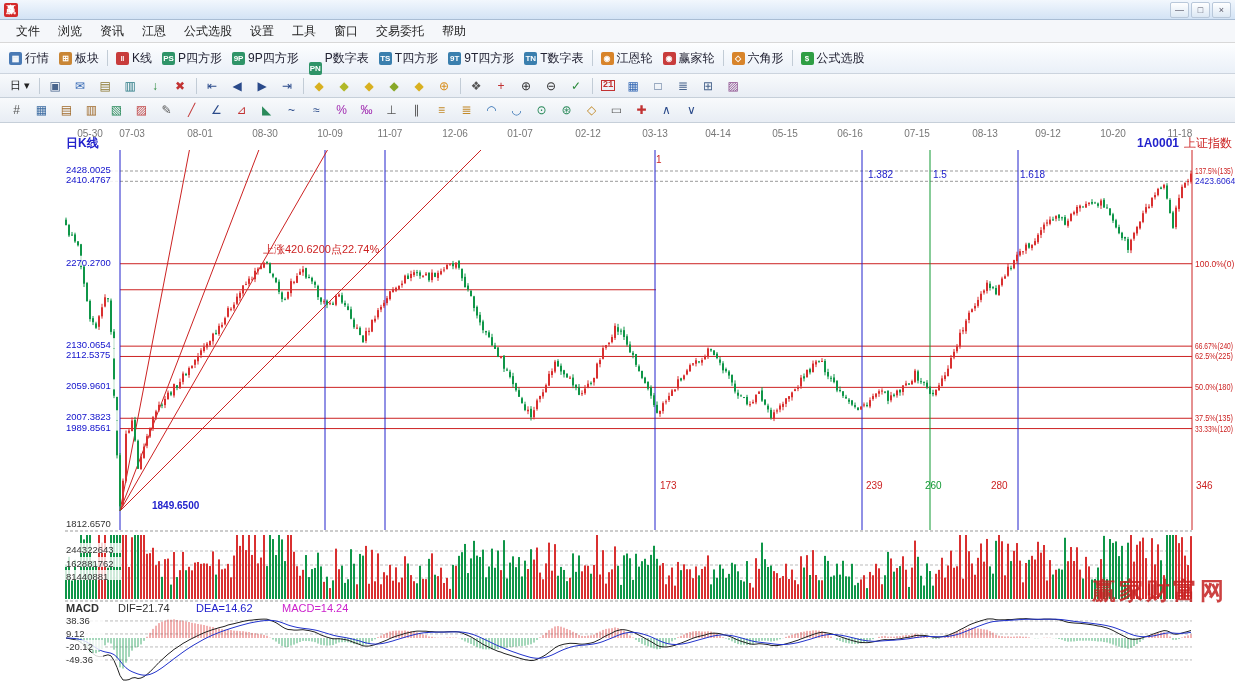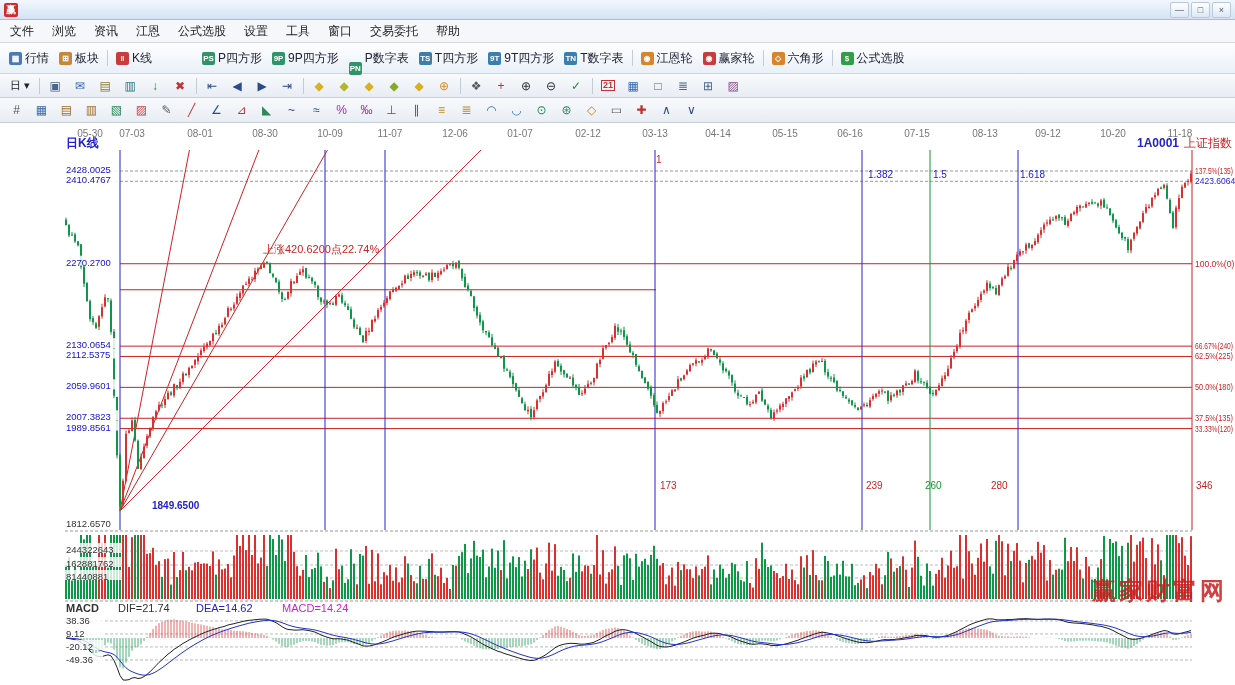--- a/index.html
+++ b/index.html
@@ -6,21 +6,21 @@
   body{width:1235px;height:685px;overflow:hidden;background:#fff;font-family:"Liberation Sans",sans-serif;}
   .titlebar{height:20px;display:flex;align-items:center;gap:4px;padding:0 4px;box-sizing:border-box;
     background:linear-gradient(#f2f7fd,#d3e3f5);border-bottom:1px solid #a9bdd4;font-size:11px;color:#333;}
   .app-icon{width:14px;height:14px;background:#d42a2a;color:#fff;font-size:10px;font-weight:bold;
     display:inline-flex;align-items:center;justify-content:center;border-radius:2px;flex:none;}
   .title-text{white-space:nowrap;overflow:hidden;}
   .win-controls{margin-left:auto;display:flex;gap:2px;}
   .wbtn{width:17px;height:14px;font-size:9px;display:inline-flex;align-items:center;justify-content:center;
     color:#556;border:1px solid #b9c8da;background:linear-gradient(#fff,#dce8f4);border-radius:2px;}
   .menubar{height:23px;display:flex;align-items:center;background:#f5f7fa;border-bottom:1px solid #d8d8d8;
-    box-sizing:border-box;font-size:12px;color:#222;padding:0 1px;}
+    box-sizing:border-box;font-size:12px;color:#222;padding:0 7px;}
   .menu-item{padding:2px 9px;cursor:default;}
   .toolbar1{height:31px;display:flex;align-items:center;background:linear-gradient(#fdfeff,#eaf0f8);
     border-bottom:1px solid #ccd4de;box-sizing:border-box;padding:0 4px;font-size:12px;color:#223;}
   .tbtn{display:inline-flex;align-items:center;gap:3px;padding:3px 5px;border-radius:2px;white-space:nowrap;}
   .badge{min-width:13px;height:13px;border-radius:2px;color:#fff;font-size:8px;font-weight:bold;
     display:inline-flex;align-items:center;justify-content:center;padding:0 1px;box-sizing:border-box;}
   .tsep{width:1px;height:16px;background:#c2ccd6;margin:0 3px;flex:none;}
   .toolbar2{height:24px;}
   .toolbar3{height:25px;}
   .toolbar2,.toolbar3{display:flex;align-items:center;background:linear-gradient(#f8fafc,#e8edf4);
@@ -69,21 +69,21 @@
       <span class="tbtn">
         <span class="badge" style="background: rgb(201, 134, 54);">⊞</span>
         <span>板块</span>
       </span>
       <span class="tsep"></span>
       <span class="tbtn">
         <span class="badge" style="background: rgb(200, 60, 60);">‖</span>
         <span>K线</span>
       </span>
       <span class="tbtn">
-        <span class="badge" style="background: rgb(47, 148, 104); margin-left: 40px;">PS</span>
+        <span class="badge" style="background: rgb(47, 148, 104);">PS</span>
         <span>P四方形</span>
       </span>
       <span class="tbtn">
         <span class="badge" style="background: rgb(47, 148, 104);">9P</span>
         <span>9P四方形</span>
       </span>
       <span class="tbtn">
         <span class="badge" style="background: rgb(47, 148, 104); margin-top: 20px;">PN</span>
         <span>P数字表</span>
       </span>
@@ -186,21 +186,21 @@
         <span class="glyph" style="color: rgb(51, 51, 51);">⊕</span>
       </span>
       <span class="ibtn">
         <span class="glyph" style="color: rgb(51, 51, 51);">⊖</span>
       </span>
       <span class="ibtn">
         <span class="glyph" style="color: rgb(42, 138, 58);">✓</span>
       </span>
       <span class="tsep"></span>
       <span class="ibtn boxed">
-        <span class="glyph" style="color: rgb(194, 50, 50);">21</span>
+        <span class="glyph" style="color: rgb(194, 50, 50); font-family: Liberation Mono, monospace;">21</span>
       </span>
       <span class="ibtn">
         <span class="glyph" style="color: rgb(52, 104, 180);">▦</span>
       </span>
       <span class="ibtn">
         <span class="glyph" style="color: rgb(72, 100, 140);">□</span>
       </span>
       <span class="ibtn">
         <span class="glyph" style="color: rgb(72, 100, 140);">≣</span>
       </span>

